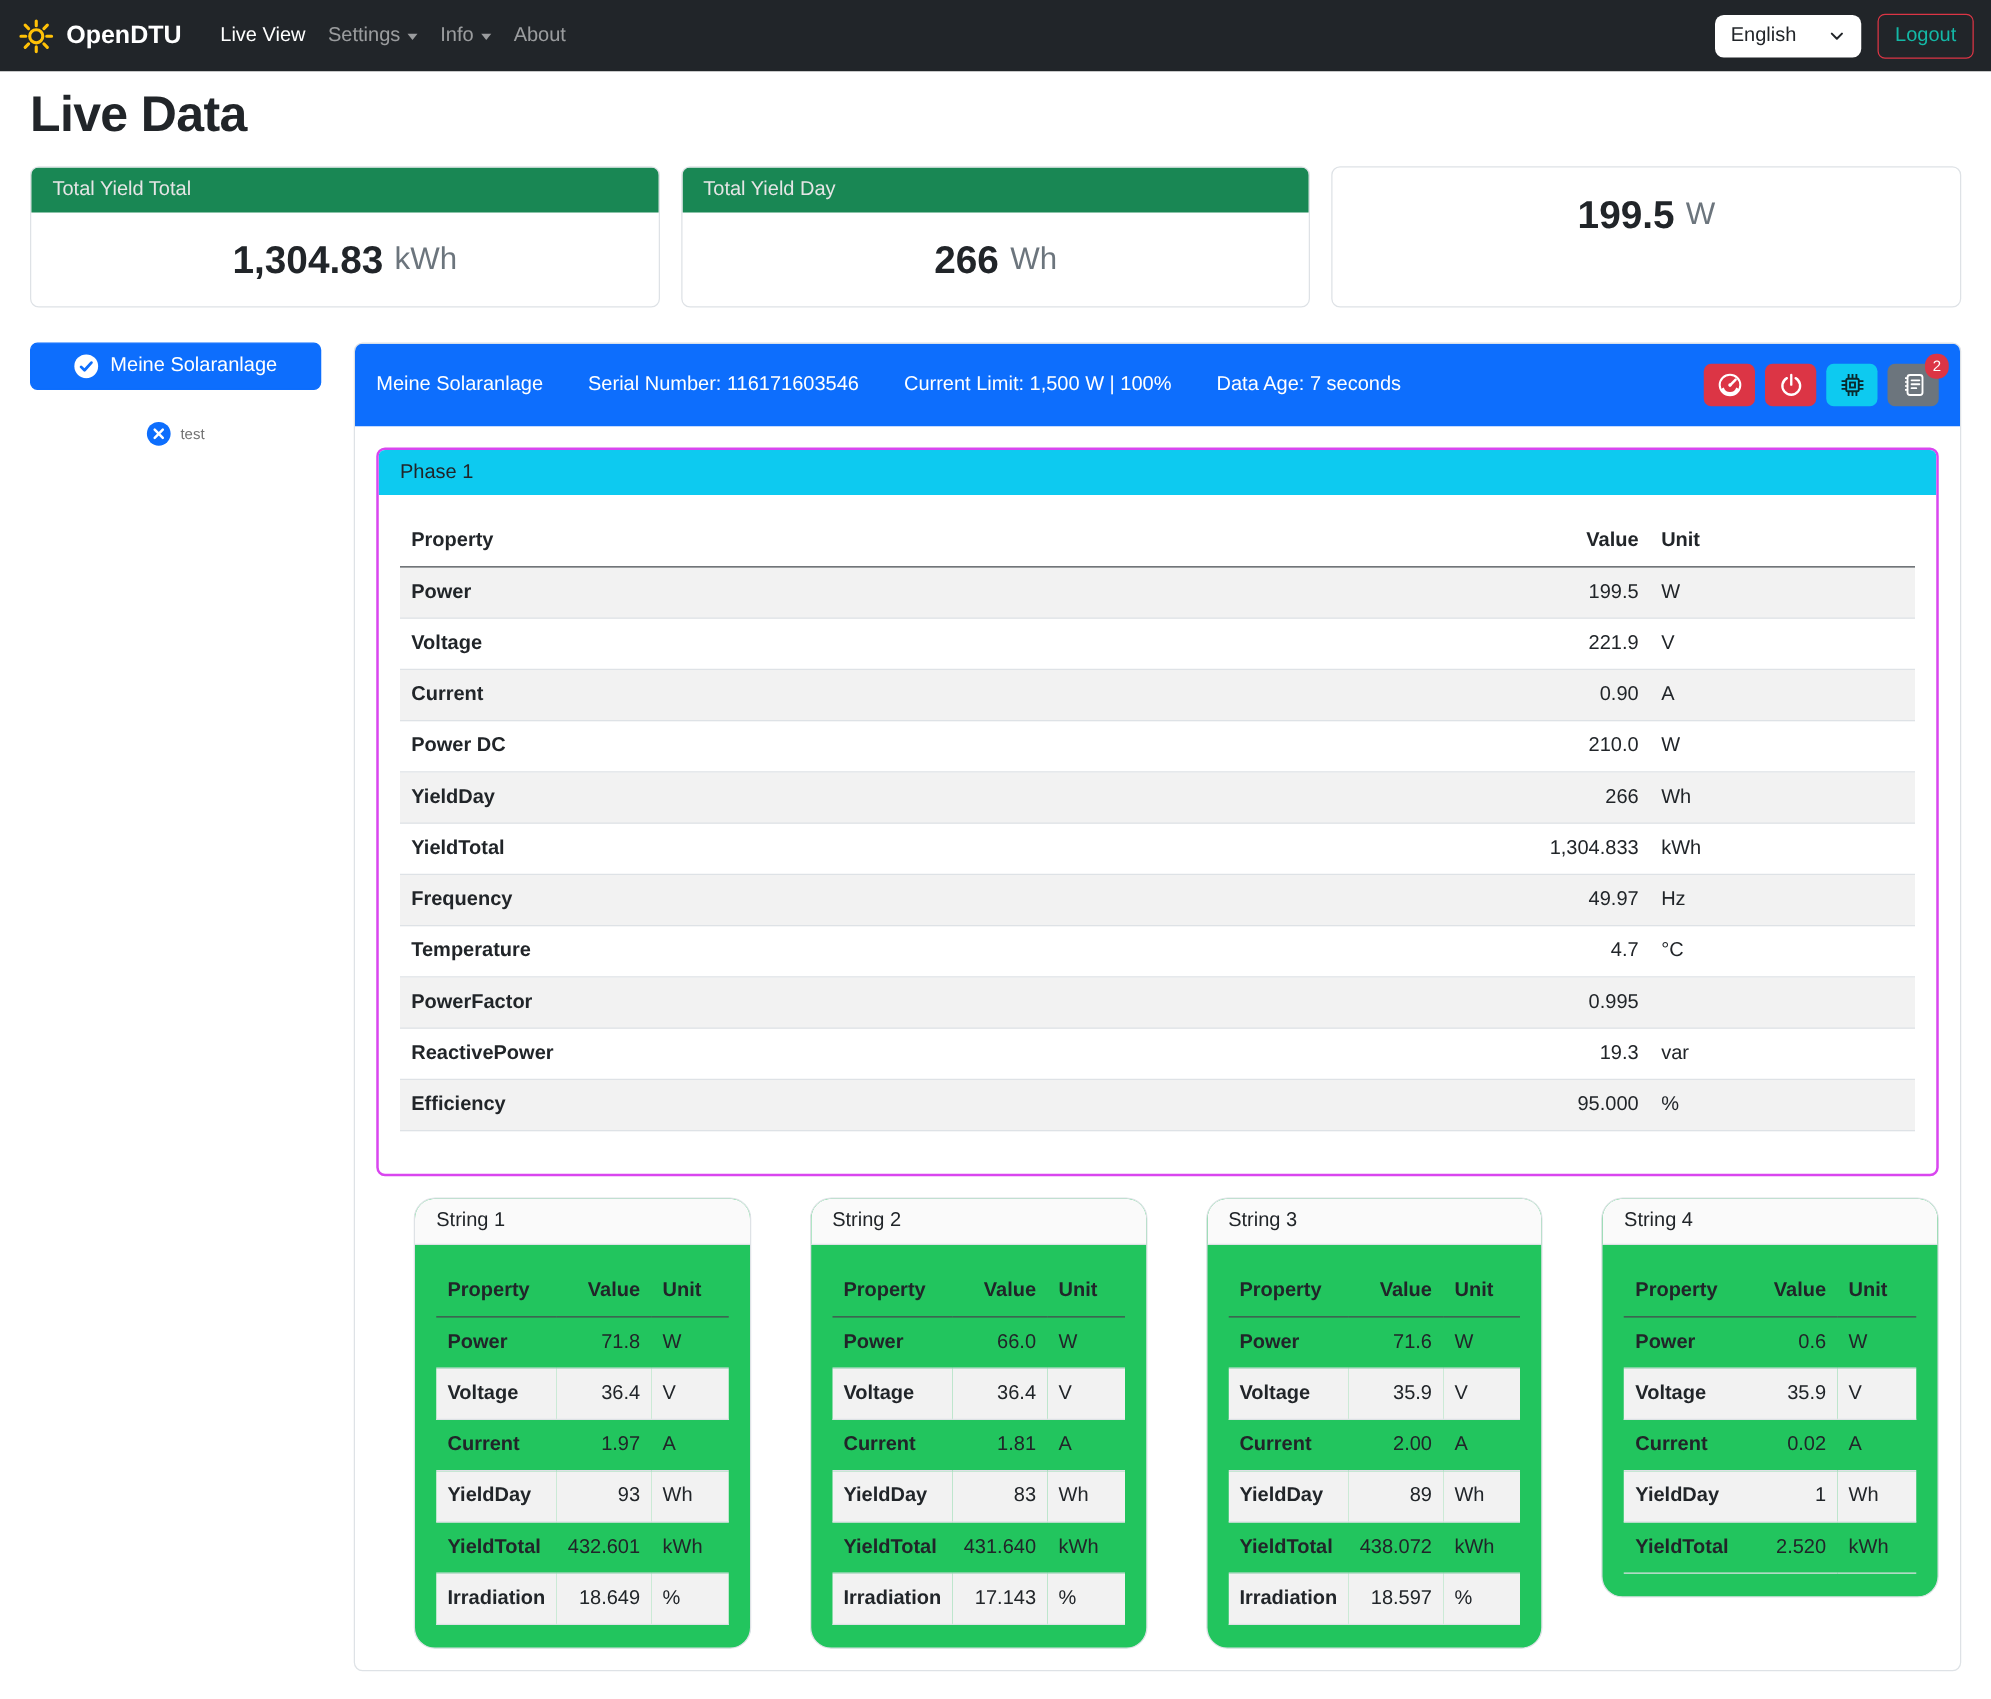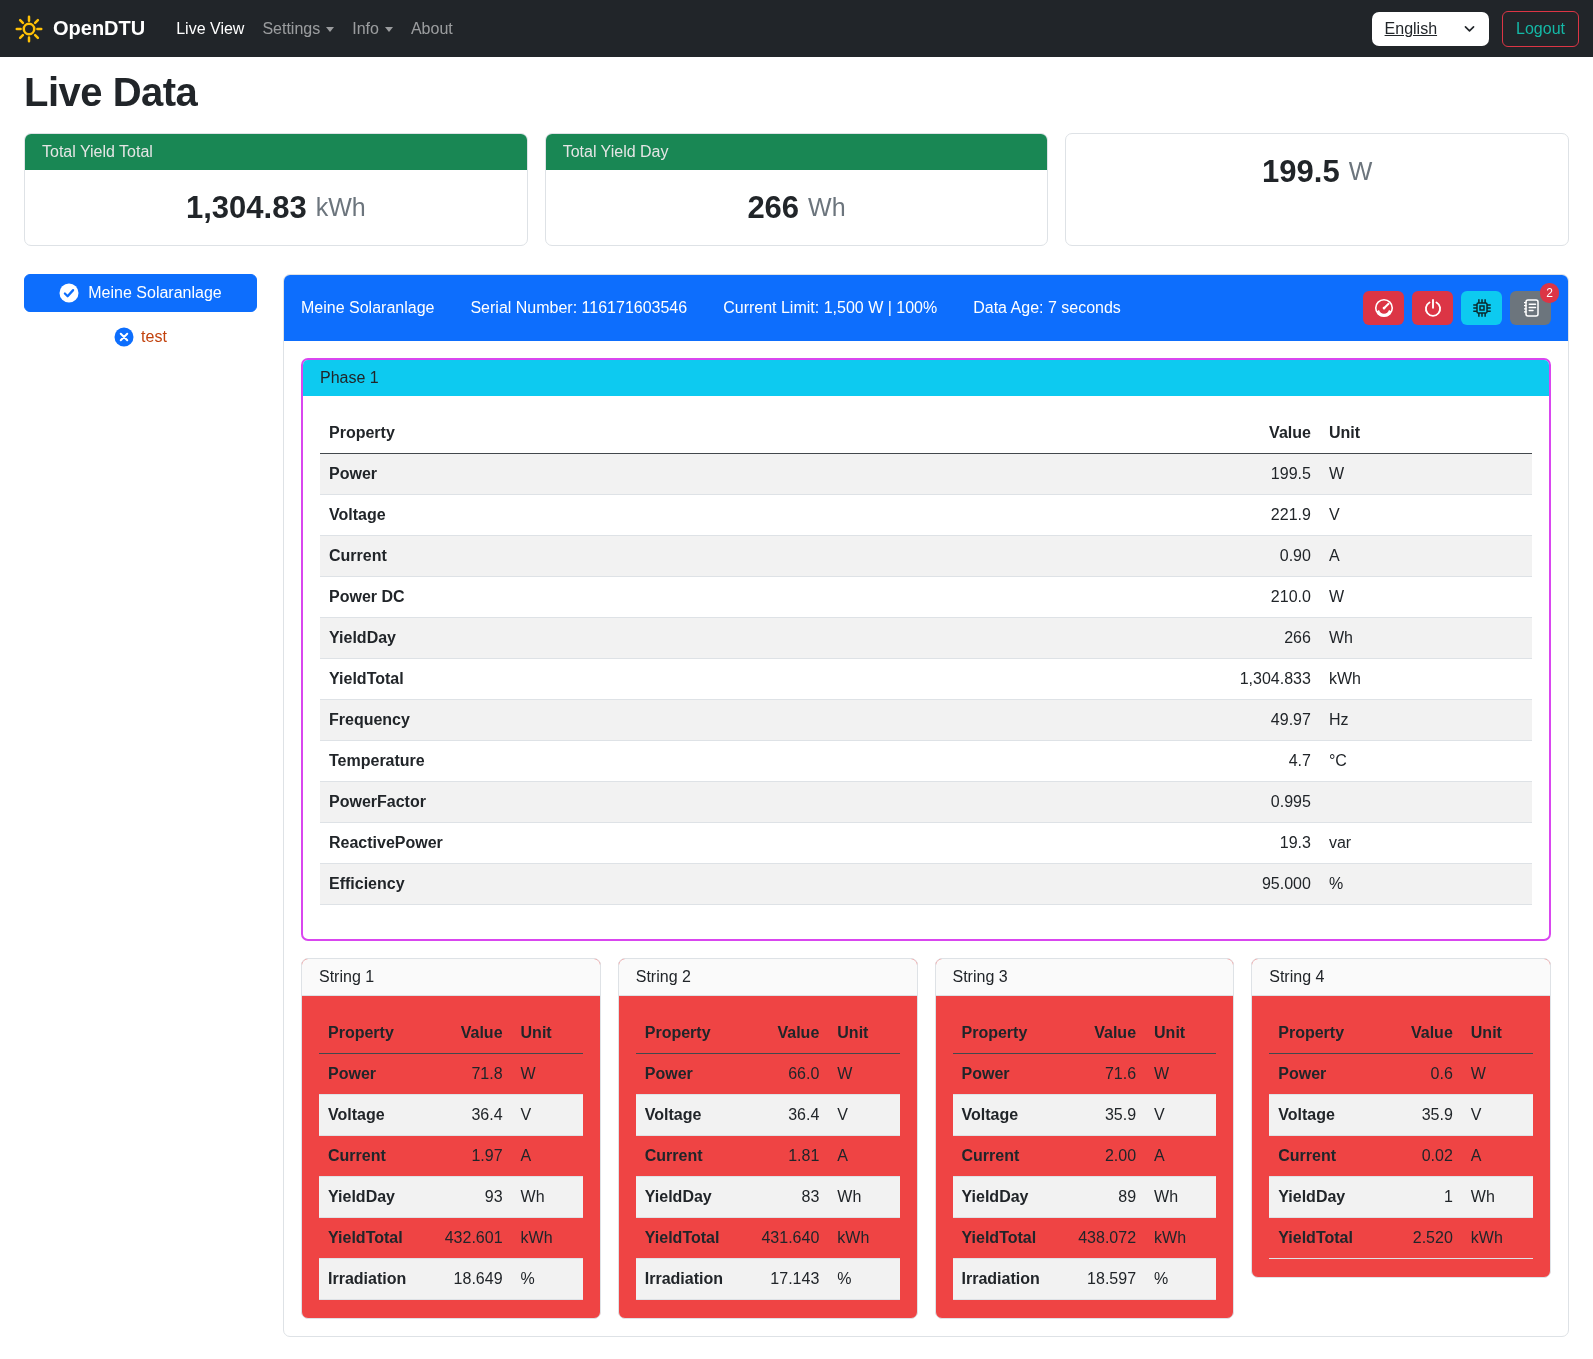--- a/index.html
+++ b/index.html
@@ -6,40 +6,40 @@
   html,body { background:#fff; font-family:"Liberation Sans", sans-serif; color:#212529; font-size:16px; }
   body { width:1593px; }
 
   
   .navbar { height:57px; background:#212529; display:flex; align-items:center; padding:0 14px; }
   .brand { display:flex; align-items:center; gap:9px; color:#fff; font-size:20px; font-weight:700; margin-right:22px; cursor:pointer; }
   .nav-links { display:flex; align-items:center; }
   .nav-link { color:rgba(255,255,255,.55); padding:8px 9px; font-size:16px; cursor:pointer; text-decoration:none; display:flex; align-items:center; gap:6px;}
   .nav-link.active { color:#fff; }
   .caret { width:0; height:0; border-left:4.5px solid transparent; border-right:4.5px solid transparent; border-top:5px solid currentColor; display:inline-block; margin-top:2px;}
-  .nav-right { margin-left:auto; display:flex; align-items:center; gap:13px;text-decoration:underline; }
+  .nav-right { margin-left:auto; display:flex; align-items:center; gap:13px; }
   .lang-select { background:#fff; color:#212529; border-radius:7px; padding:8px 13px; display:flex; align-items:center; gap:26px; cursor:pointer; }
   .btn-outline-danger { background:transparent; border:1px solid #dc3545; color:#14b8a6; border-radius:6px; padding:8px 13px; font-size:16px; font-family:inherit; cursor:pointer; }
 
   
   .container { padding:0 24px; }
   h1.page-title { font-size:40px; font-weight:700; margin:13px 0 18px; letter-spacing:-.5px; }
 
   .summary-grid { display:grid; grid-template-columns:repeat(3,1fr); gap:17px; }
   .sum-card { border:1px solid #dee2e6; border-radius:7px; overflow:hidden; background:#fff; }
   .sum-card-header { background:#198754; color:#e5e5e5; padding:9px 17px; font-size:16px; }
   .sum-card-body { padding:17px; text-align:center; height:75px; display:flex; align-items:center; justify-content:center; }
   .sum-value { font-size:31px; font-weight:700; color:#212529; }
   .sum-unit { font-size:25px; color:#6c757d; margin-left:9px; }
 
   .content-grid { display:grid; grid-template-columns:233px 1fr; gap:26px; margin-top:28px; align-items:start; padding-bottom:26px;}
 
   
   .inv-select-btn { width:100%; background:#0d6efd; border:1px solid #0d6efd; color:#fff; border-radius:6px; padding:8px 12px; font-size:16px; font-family:inherit; display:flex; align-items:center; justify-content:center; gap:9px; cursor:pointer; }
-  .inv-alt { margin-top:15px; display:flex; align-items:center; justify-content:center; gap:7px; color:#c2410c; cursor:pointer; font-size:16px; }
+  .inv-alt { margin-top:25px; display:flex; align-items:center; justify-content:center; gap:7px; color:#737373; cursor:pointer; font-size:12px; }
 
   
   .inverter-card { border:1px solid #dee2e6; border-radius:7px; background:#fff; overflow:hidden; }
   .inv-header { background:#0d6efd; color:#fff; display:flex; align-items:center; padding:16px 17px; font-size:16px; }
   .inv-header .meta { margin-right:36px; white-space:nowrap; }
   .inv-header .spacer { flex:1; }
   .icon-btn { width:41px; height:34px; border:none; border-radius:6px; display:flex; align-items:center; justify-content:center; cursor:pointer; margin-left:8px; position:relative; flex:0 0 auto; }
   .icon-btn.danger { background:#dc3545; }
   .icon-btn.info { background:#0dcaf0; }
   .icon-btn.secondary { background:#6c757d; }
@@ -60,21 +60,21 @@
   .tbl .val { text-align:right; }
   .tbl-lg .val { width:132px; }
   .tbl-lg .unit { width:17.5%; }
   .tbl-sm .val { width:86px; }
   .tbl-sm .unit { width:27%; }
   .striped-odd tbody tr:nth-child(odd) { background:#f2f2f2; }
   .striped-even tbody tr:nth-child(even) { background:#f2f2f2; }
 
   
   .strings-grid { display:grid; grid-template-columns:repeat(4,1fr); gap:17px; align-items:start; }
-  .string-card { border:1px solid #dee2e6; border-radius:7px; background:#ef4444; overflow:hidden; }
+  .string-card { border:1px solid #dee2e6; border-radius:17px; background:#22c55e; overflow:hidden;margin-left:30px; }
   .string-card-header { padding:9px 17px; background:#fafafa; border-bottom:1px solid #dee2e6; font-size:16px; }
   .string-card-body { padding:17px 17px 1px; }
 
   svg { display:block; }
 </style>
 </head>
 <body>
 
 <nav class="navbar">
   <div class="brand">

